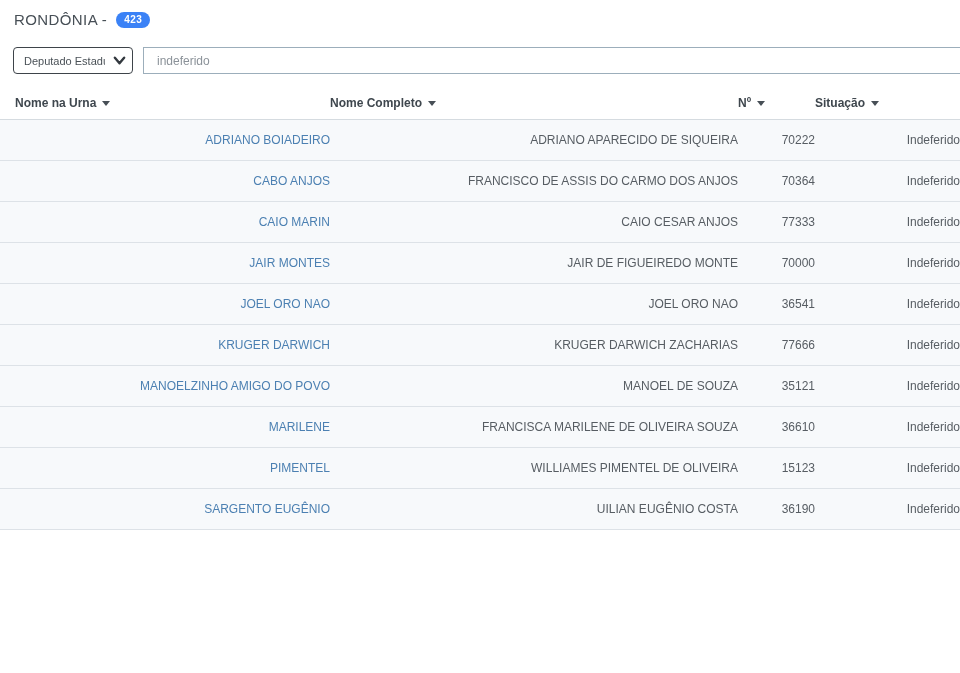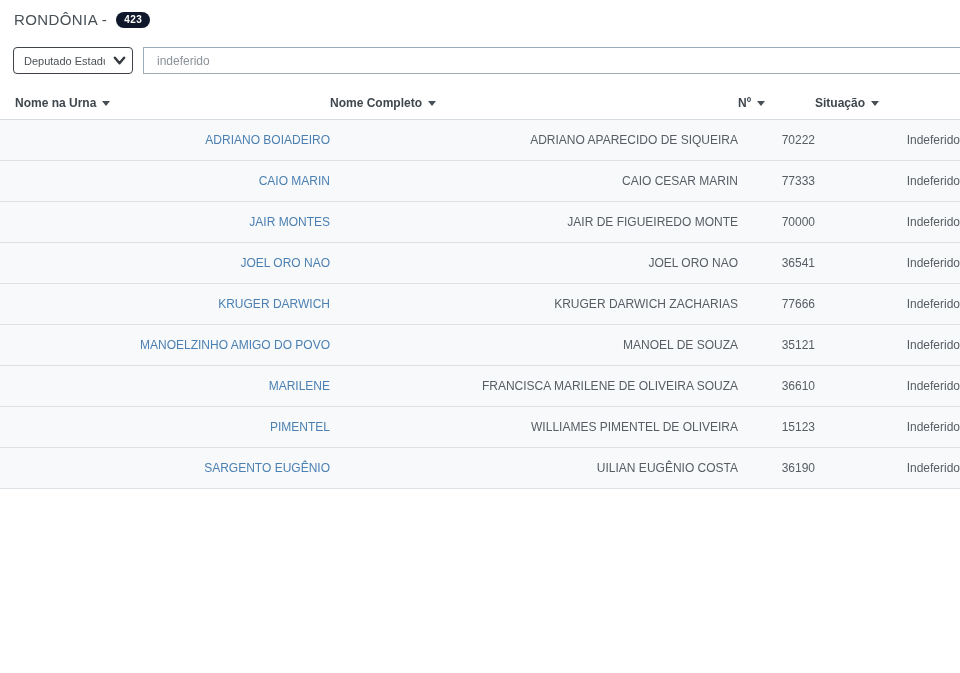--- a/index.html
+++ b/index.html
@@ -1,21 +1,21 @@
 <!DOCTYPE html>
 <html><head>
 <meta charset="utf-8">
 <style>
   * { margin:0; padding:0; box-sizing:border-box; }
   html,body { width:960px; height:673px; overflow:hidden; background:#fff;
     font-family:"Liberation Sans","DejaVu Sans",sans-serif; }
 
   .page-header { display:flex; align-items:center; gap:9px; margin:11px 0 0 14px;text-align:center; }
   .page-title { font-size:15px; color:#474f56; letter-spacing:.4px; font-weight:400; }
-  .count-badge { background:#0f172a; color:#fff; font-size:10px; font-weight:bold;
+  .count-badge { background:#3b82f6; color:#fff; font-size:10px; font-weight:bold;
     padding:3px 8px; border-radius:10px; line-height:1; letter-spacing:.5px; }
 
   .filter-bar { display:flex; align-items:stretch; gap:10px; margin:19px 0 0 13px; }
   .select-wrap { position:relative; width:120px; flex:none; }
   .office-select { width:100%; height:27px; appearance:none; -webkit-appearance:none;
     border:1px solid #3e444a; border-radius:4px; background:#fff; font-size:11px;
     color:#4a5157; padding:0 27px 0 10px; font-family:inherit;
     white-space:nowrap; overflow:hidden; }
   .chevron { position:absolute; right:7px; top:7px; width:13px; height:13px;
     pointer-events:none; }
@@ -77,26 +77,34 @@
   <tbody id="table-body">
   <tr>
     <td class="cell-urna">
       <a class="candidate-link">ADRIANO BOIADEIRO</a>
     </td>
     <td>ADRIANO APARECIDO DE SIQUEIRA</td>
     <td>70222</td>
     <td>Indeferido</td>
   </tr>
 
+  <tr>
+    <td class="cell-urna">
+      <a class="candidate-link">CABO ANJOS</a>
+    </td>
+    <td>FRANCISCO DE ASSIS DO CARMO DOS ANJOS</td>
+    <td>70364</td>
+    <td>Indeferido</td>
+  </tr>
 
   <tr>
     <td class="cell-urna">
       <a class="candidate-link">CAIO MARIN</a>
     </td>
-    <td>CAIO CESAR MARIN</td>
+    <td>CAIO CESAR ANJOS</td>
     <td>77333</td>
     <td>Indeferido</td>
   </tr>
 
 
   <tr>
     <td class="cell-urna">
       <a class="candidate-link">JAIR MONTES</a>
     </td>
     <td>JAIR DE FIGUEIREDO MONTE</td>

